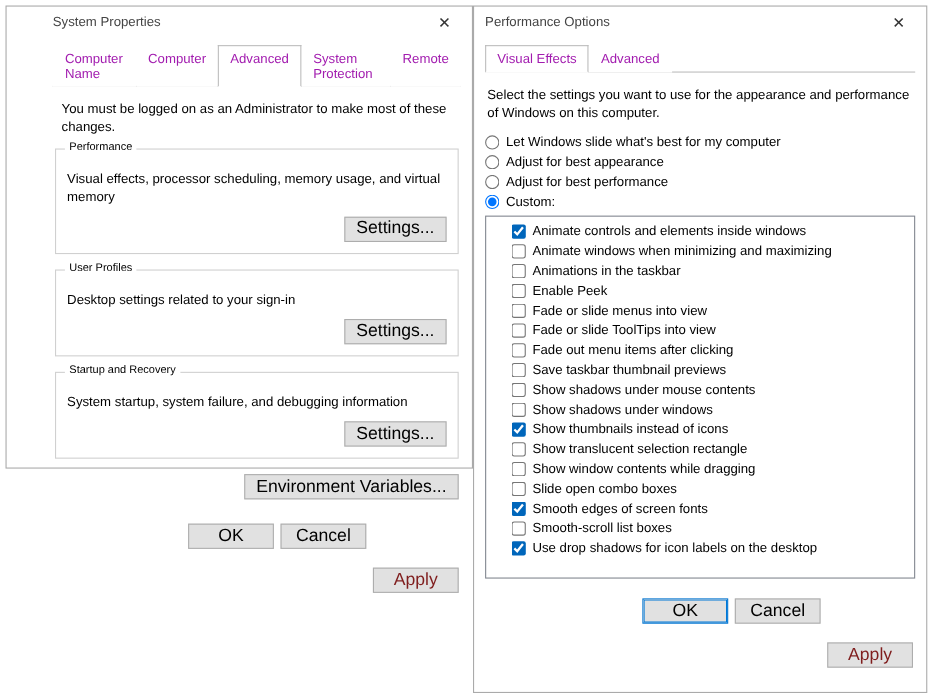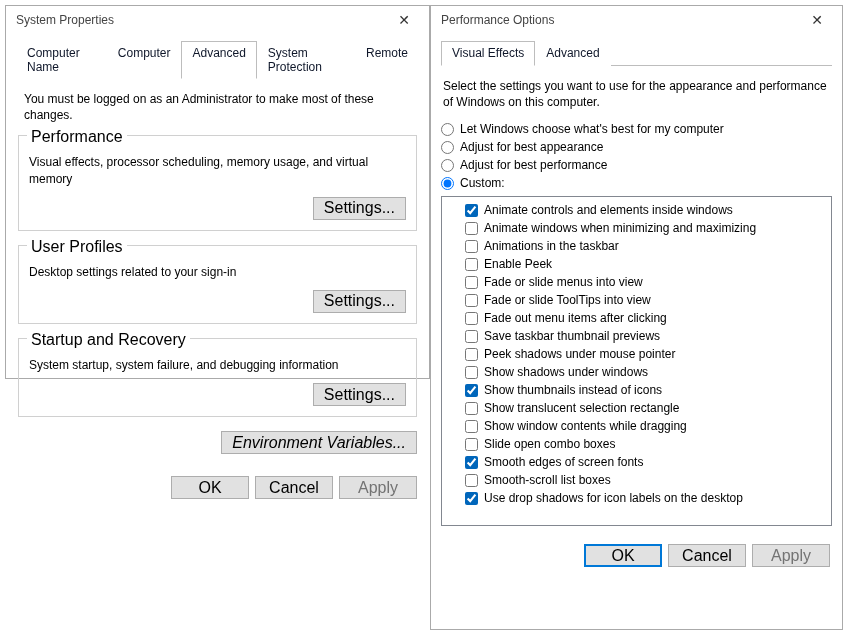--- a/index.html
+++ b/index.html
@@ -16,21 +16,22 @@
   .dialog {
     position: absolute;
     background: #fff;
     border: 1px solid #aaa;
     box-sizing: border-box;
   }
   .dlg-sys {
     left: 5px;
     top: 5px;
     width: 425px;
-    height: 374px;
+    height: 421px;
+    padding-left: 32px;
   }
   .dlg-perf {
     left: 430px;
     top: 5px;
     width: 413px;
     height: 625px;
   }
   .titlebar {
     height: 28px;
     display: flex;
@@ -58,21 +59,21 @@
     margin-bottom: 12px;
   }
   .tab {
     padding: 4px 10px 5px 10px;
     border: 1px solid transparent;
     border-bottom: none;
     margin-right: 0;
     position: relative;
     top: 1px;
     background: #fff;
-    color: #0f172a;
+    color: #a21caf;
     font-size: 12px;
     cursor: default;
   }
   .tab.active {
     border-color: #bdbdbd;
     border-bottom: 1px solid #fff;
     background: #fff;
     z-index: 1;
   }
   .instruction {
@@ -86,21 +87,21 @@
     margin: 0 2px 14px 2px;
     padding: 18px 10px 10px 10px;
     position: relative;
   }
   .group-title {
     position: absolute;
     top: -8px;
     left: 8px;
     background: #fff;
     padding: 0 4px;
-    font-size: 16px;
+    font-size: 10px;
   }
   .group-desc {
     margin-bottom: 10px;
     line-height: 1.35;
   }
   .btn-row {
     display: flex;
     justify-content: flex-end;
   }
 
@@ -110,21 +111,21 @@
     height: 23px;
     border: 1px solid #adadad;
     background: #e1e1e1;
     font-family: inherit;
     font-size: 16px;
     color: #000;
     padding: 0 10px;
     margin-left: 6px;
     cursor: default;
   }
-  .btn.disabled { color: #737373; }
+  .btn.disabled { color: #7f1d1d; margin-top: 40px; }
   .btn.default { border: 1px solid #0078d7; box-shadow: inset 0 0 0 1px #0078d7; }
   .dialog-buttons {
     display: flex;
     justify-content: flex-end;
     margin-top: 8px;
     padding-right: 2px;
   }
 
   
   .radio {
@@ -157,21 +158,21 @@
     margin: 0 6px 0 0;
     accent-color: #0066bb;
   }
 
   .env-row {
     display: flex;
     justify-content: flex-end;
     margin: 4px 2px 0 0;
   }
   .btn.settings { min-width: 90px; }
-  .btn.env { min-width: 130px; font-style: italic; }
+  .btn.env { min-width: 130px; }
 </style>
 </head>
 <body>
 
 <div class="dialog dlg-sys">
   <div class="titlebar">
     <span>System Properties</span>
     <span class="spacer"></span>
     <span class="close">✕</span>
   </div>
@@ -232,21 +233,21 @@
     <div class="tabbar" id="perf-tabs">
         <div class="tab active">Visual Effects</div>
         <div class="tab">Advanced</div>
       </div>
 
     <div class="instruction" style="margin-left:2px;">Select the settings you want to use for the appearance and performance of Windows on this computer.</div>
 
     <div id="perf-radios">
         <label class="radio">
           <input type="radio" name="perfmode" style="">
-          <span>Let Windows choose what's best for my computer</span>
+          <span>Let Windows slide what's best for my computer</span>
         </label>
         <label class="radio">
           <input type="radio" name="perfmode" style="">
           <span>Adjust for best appearance</span>
         </label>
         <label class="radio">
           <input type="radio" name="perfmode" style="">
           <span>Adjust for best performance</span>
         </label>
         <label class="radio">
@@ -283,21 +284,21 @@
         <label class="check">
           <input type="checkbox" style="">
           <span>Fade out menu items after clicking</span>
         </label>
         <label class="check">
           <input type="checkbox" style="">
           <span>Save taskbar thumbnail previews</span>
         </label>
         <label class="check">
           <input type="checkbox" style="">
-          <span>Peek shadows under mouse pointer</span>
+          <span>Show shadows under mouse contents</span>
         </label>
         <label class="check">
           <input type="checkbox" style="">
           <span>Show shadows under windows</span>
         </label>
         <label class="check">
           <input type="checkbox" checked="" style="">
           <span>Show thumbnails instead of icons</span>
         </label>
         <label class="check">

